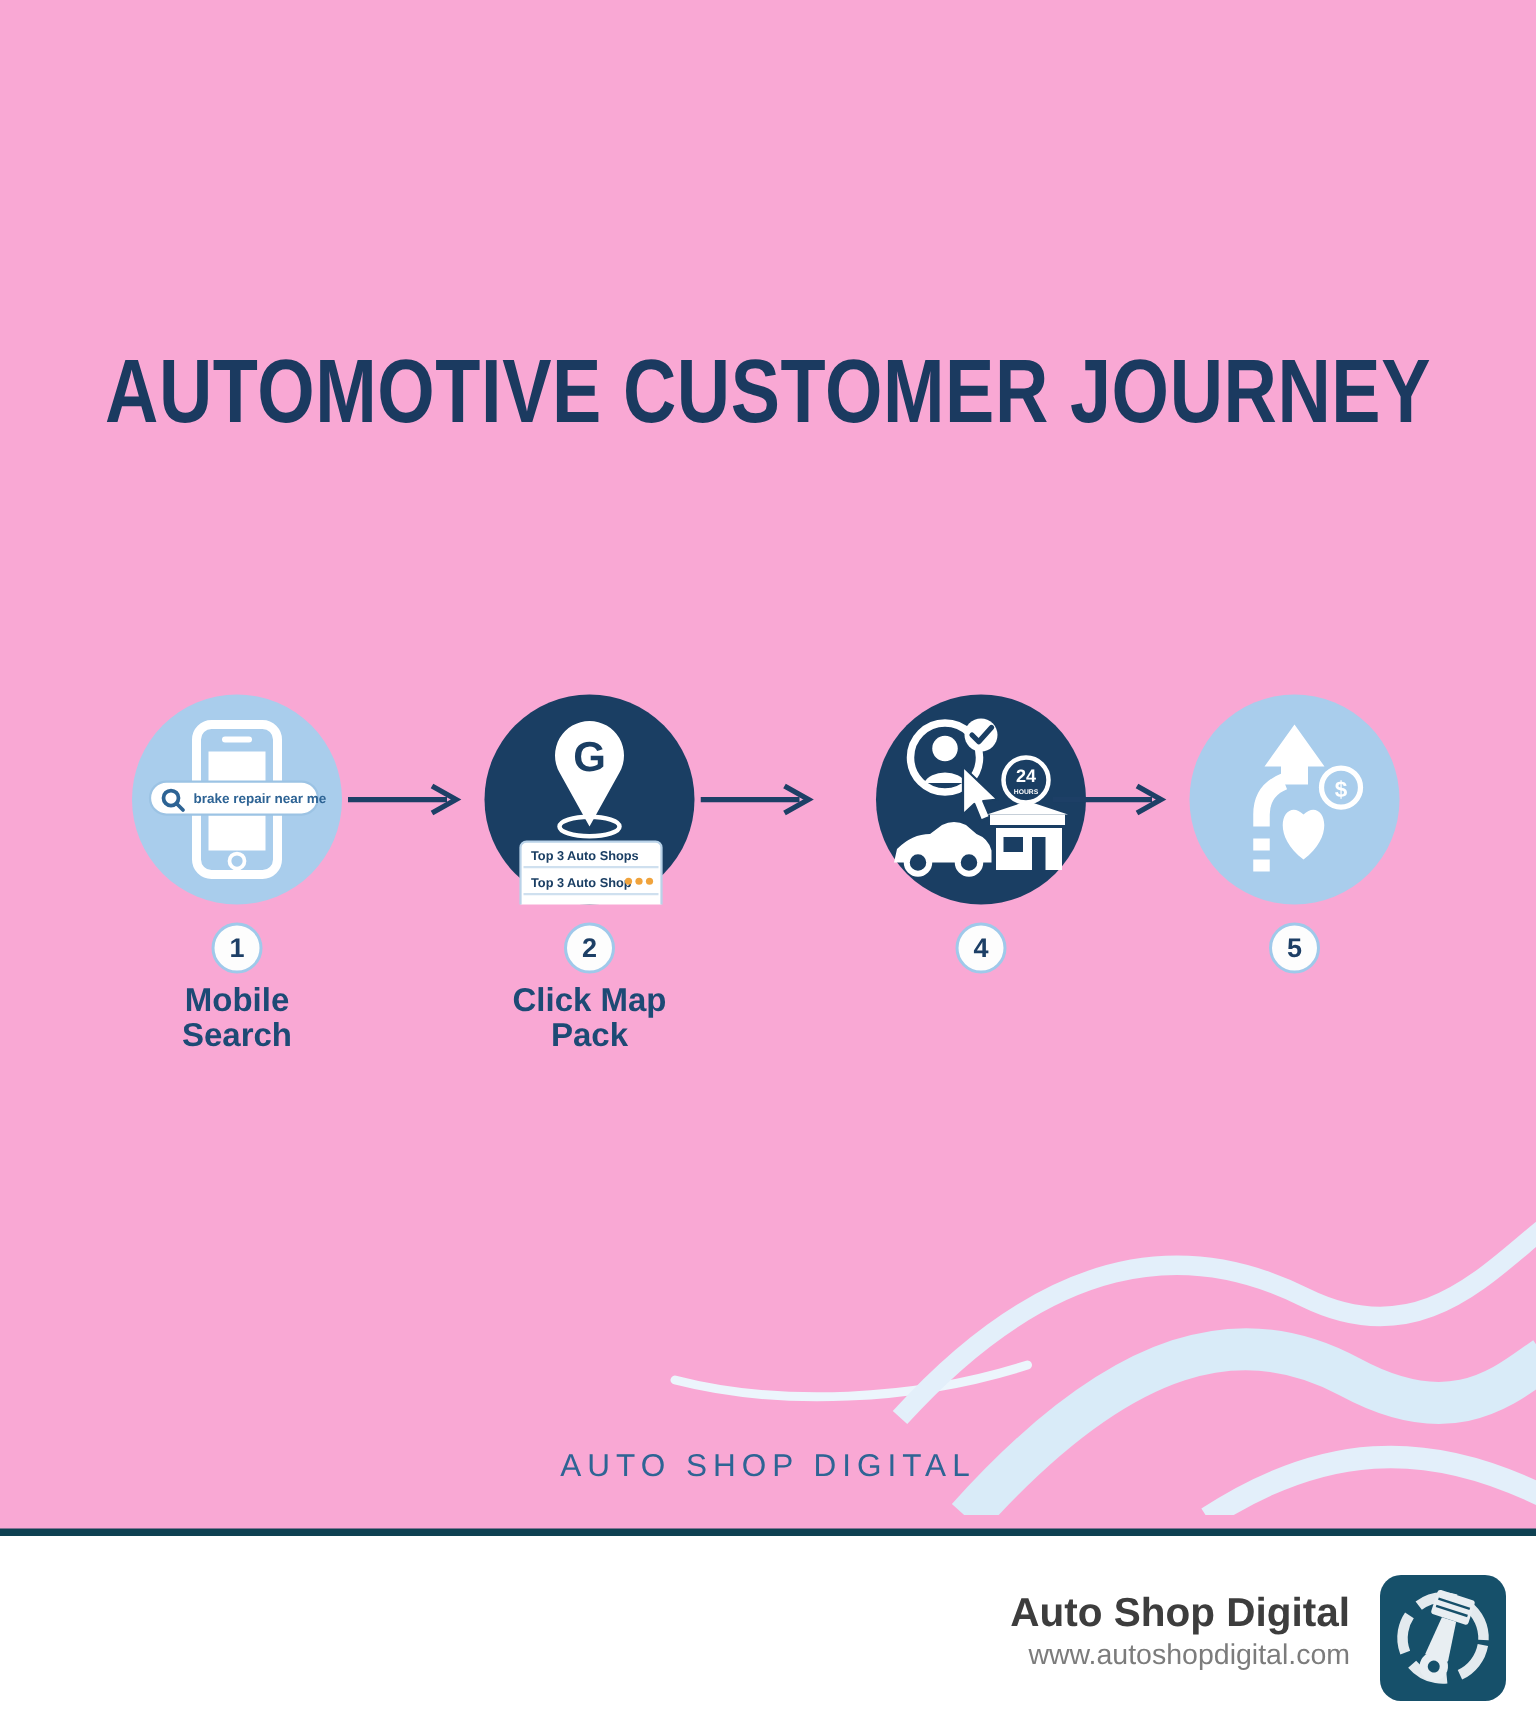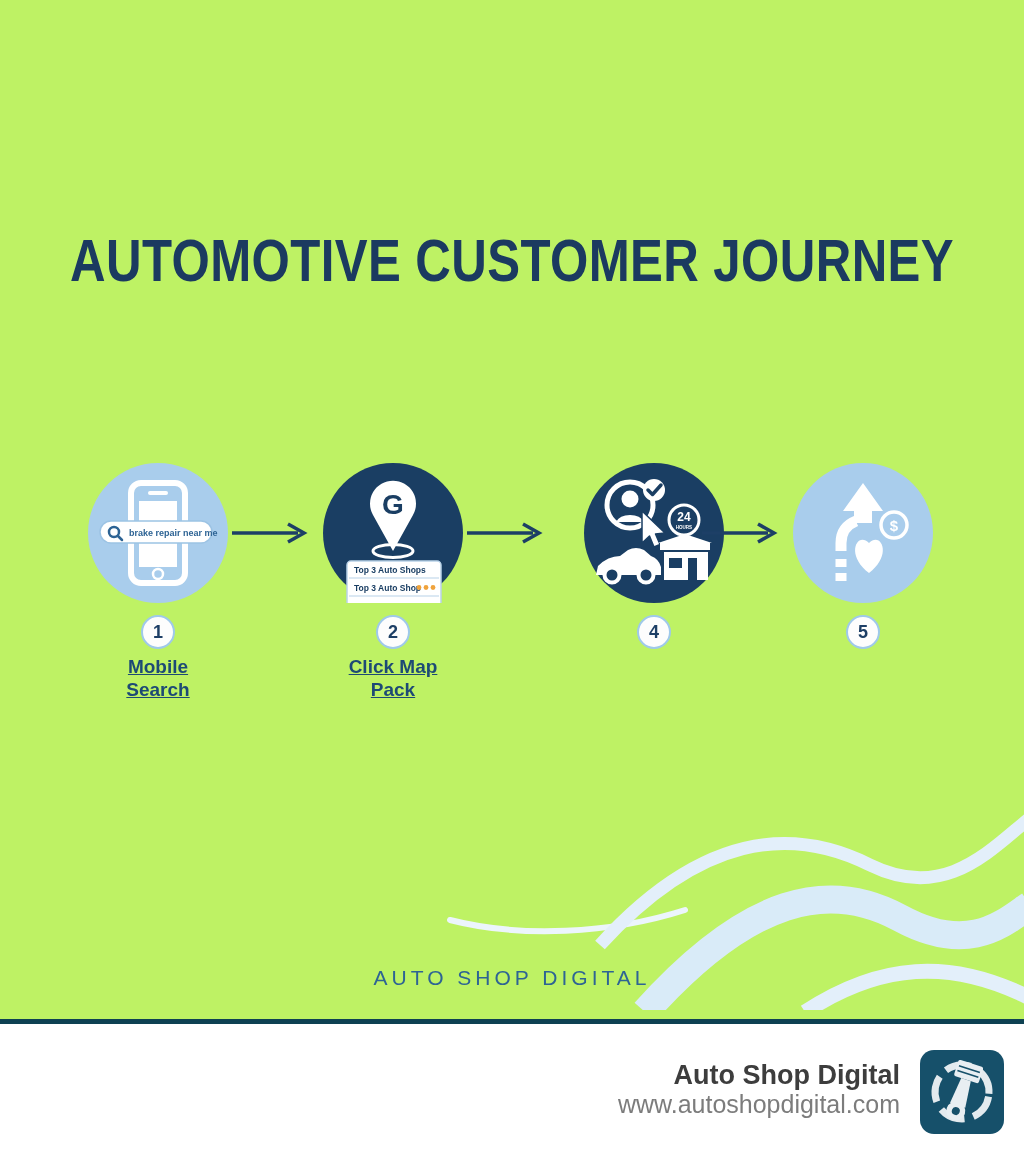--- a/index.html
+++ b/index.html
@@ -1,18 +1,18 @@
 <!DOCTYPE html>
 <html><head>
 <meta charset="utf-8">
 <style>
   html,body{margin:0;padding:0;background:#e9e9e9;}
   .canvas{
     position:relative; width:1024px; height:1154px; margin:0 auto;
-    background:#bef264; overflow:hidden;
+    background:#f9a8d4; overflow:hidden;
     font-family:"Liberation Sans", sans-serif;
   }
   
   .title{
     position:absolute; top:224px; left:0; width:1024px; height:72px;
     display:flex; align-items:center; justify-content:center;
   }
   .title span{
     display:inline-block; font-size:60px; font-weight:700; color:#1b3a60;
     white-space:nowrap; transform:scaleX(0.82); letter-spacing:0.5px;
@@ -26,35 +26,35 @@
   .circle.light{ background:#a9cdec; }
   .circle.dark{ background:#1a3e63; }
   .circle svg{ position:absolute; left:0; top:0; }
   .badge{
     width:30px; height:30px; border-radius:50%;
     border:2px solid #9fc9ea; background:#fdfdfd;
     margin:12px auto 6px auto;
     display:flex; align-items:center; justify-content:center;
     font-size:18px; font-weight:700; color:#1d3f66;
   }
-  .label{ font-size:19px; font-weight:700; color:#1d4a75; line-height:23px;text-decoration:underline; }
+  .label{ font-size:22px; font-weight:700; color:#1d4a75; line-height:23px; }
   .arrow{ position:absolute; top:522px; }
   
   .waves{ position:absolute; left:430px; top:780px; pointer-events:none; }
   
   .watermark{
     position:absolute; top:966px; left:0; width:1024px; text-align:center;
     font-size:21px; letter-spacing:4px; color:#2e6494; font-weight:400;
   }
   
   .divider{ position:absolute; top:1019px; left:0; width:1024px; height:5px; background:#0e4152; }
   .footer{ position:absolute; top:1024px; left:0; width:1024px; height:130px; background:#ffffff; }
   .footer-text{ position:absolute; right:124px; top:36px; text-align:right; }
   .brand-name{ font-size:27px; font-weight:700; color:#3d3d3d; line-height:30px; }
-  .brand-url{ font-size:25px; color:#7c7c7c; line-height:28px; }
+  .brand-url{ font-size:19px; color:#7c7c7c; line-height:28px; }
   .logo{
     position:absolute; right:20px; top:26px; width:84px; height:84px;
     background:#16506a; border-radius:14px;
   }
 </style>
 </head>
 <body>
 
 <div class="canvas">
 

